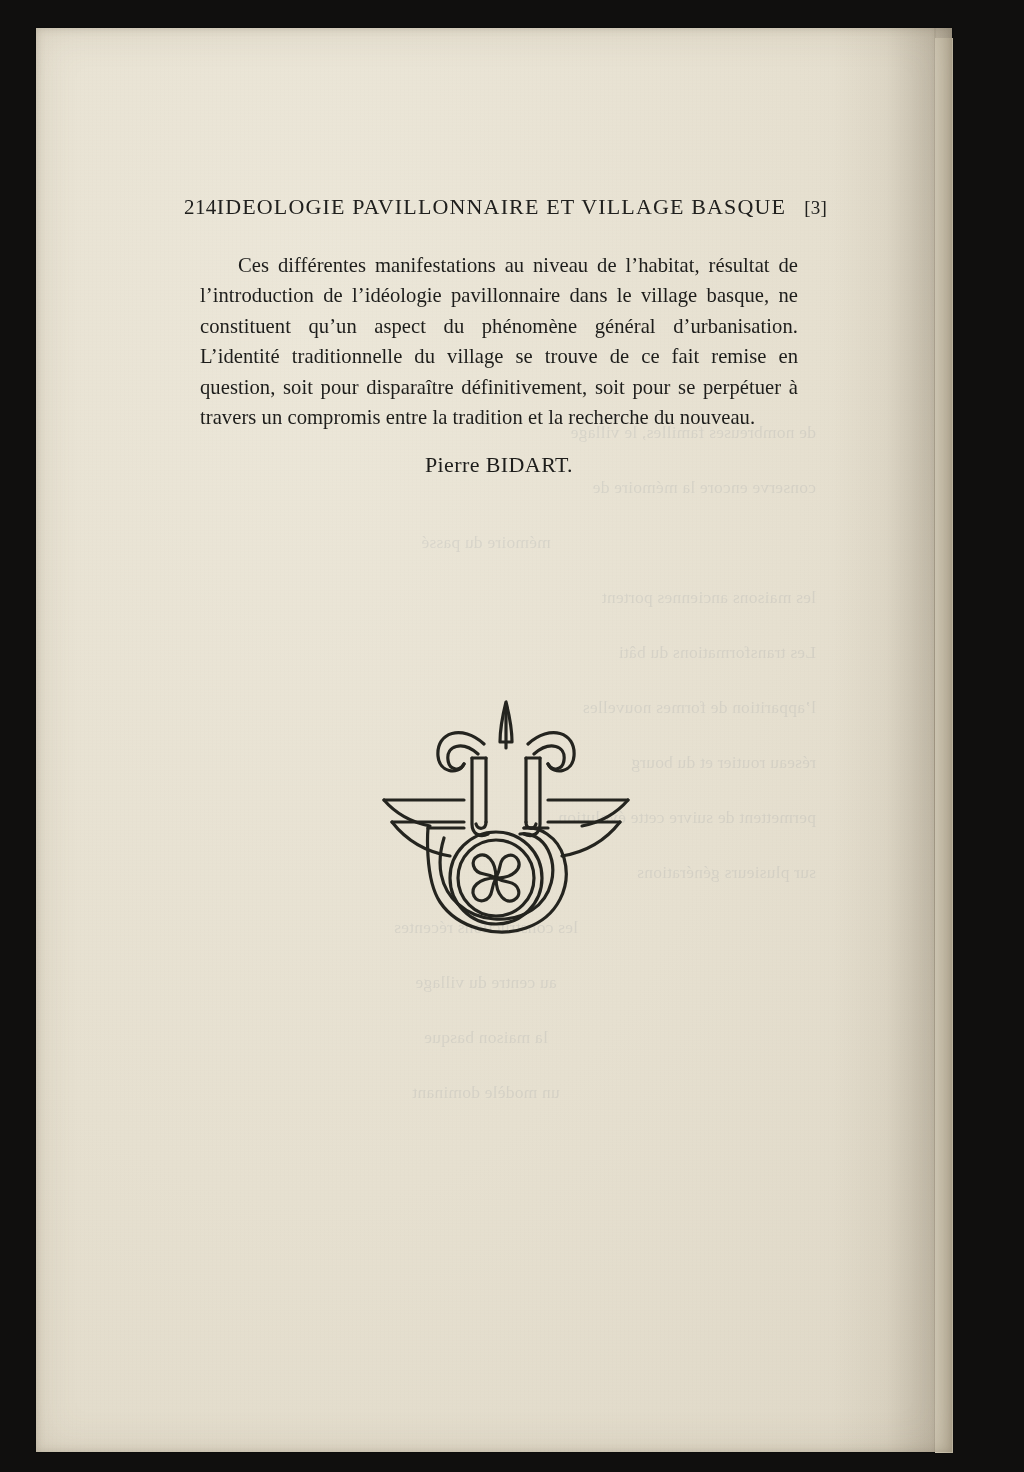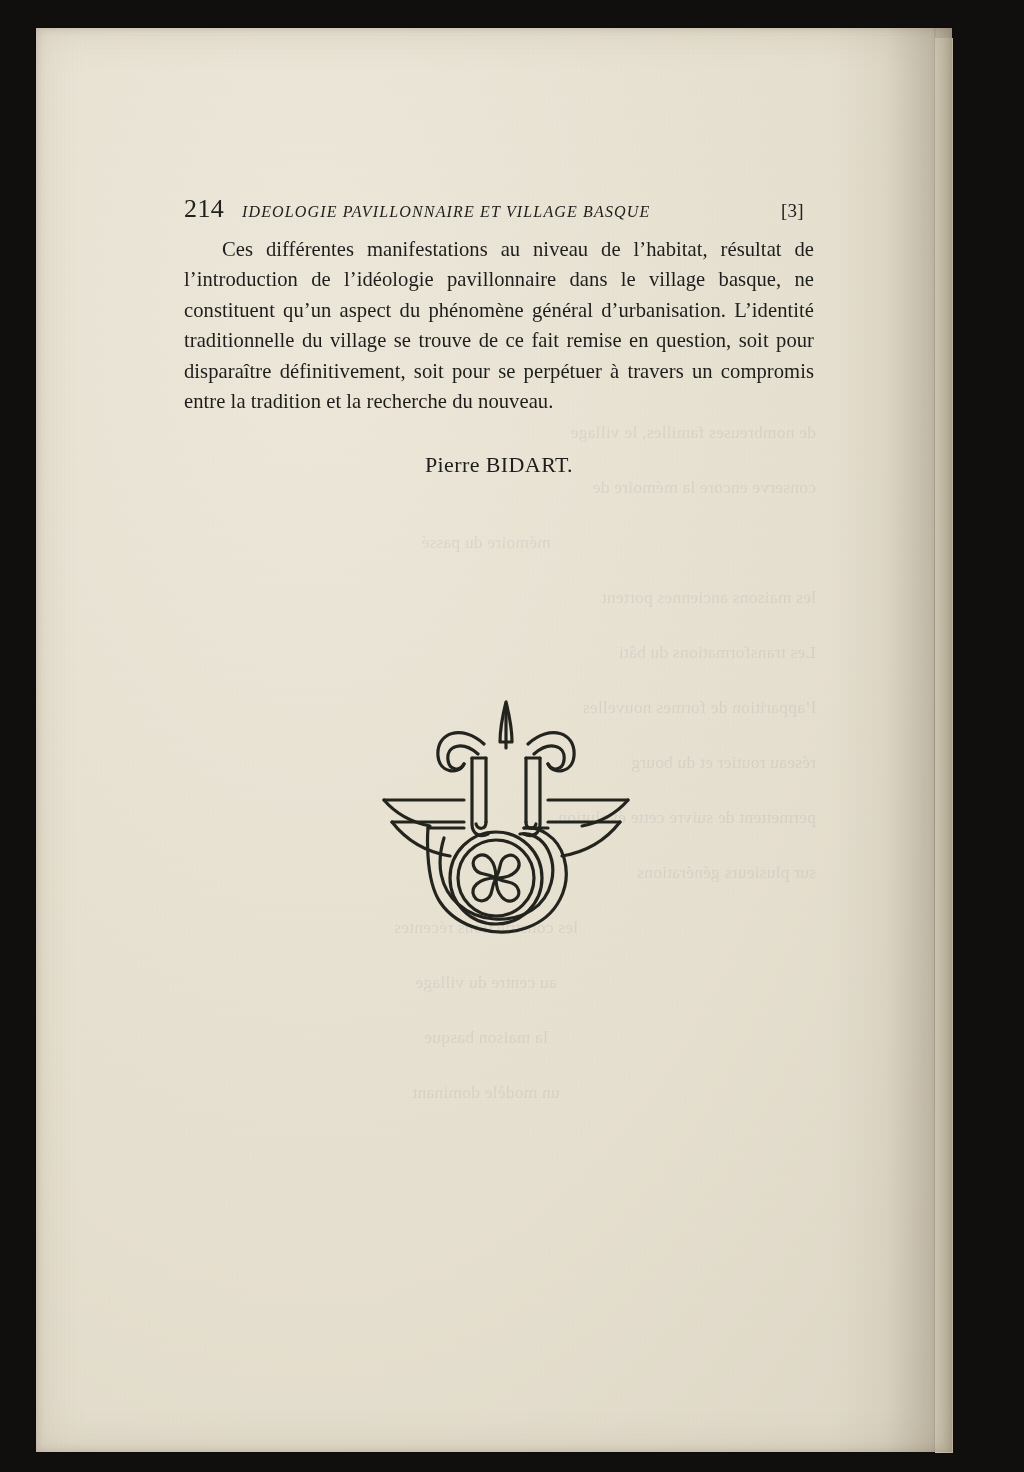--- a/index.html
+++ b/index.html
@@ -117,52 +117,51 @@
   .running-head {
     position: absolute;
     left: 148px;
     top: 166px;
     width: 620px;
     display: flex;
     align-items: baseline;
     color: #20201e;
   }
   .folio {
-    font-size: 26px;
+    font-size: 21px;
     letter-spacing: 0.4px;
     width: 58px;
   }
   .head-title {
     flex: 1;
-    font-size: 16px;
+    font-size: 22px;
     letter-spacing: 1.15px;
     text-align: left;
     white-space: nowrap;
-    font-style: italic;
   }
   .head-bracket {
     font-size: 19px;
     letter-spacing: .3px;
     text-align: right;
     padding-left: 18px;
   }
 
   .body-text {
     position: absolute;
     left: 148px;
     top: 206px;
     width: 630px;
     font-size: 20.6px;
     line-height: 30.4px;
     text-align: justify;
     text-justify: inter-word;
     color: #1d1d1b;
     letter-spacing: 0.05px;
   }
-  .body-text p { margin: 0; text-indent: 38px; }
+  .body-text p { margin: 16px; text-indent: 38px; }
 
   .signature {
     position: absolute;
     left: 148px;
     top: 424px;
     width: 630px;
     text-align: center;
     font-size: 22px;
     letter-spacing: .4px;
     color: #1d1d1b;

